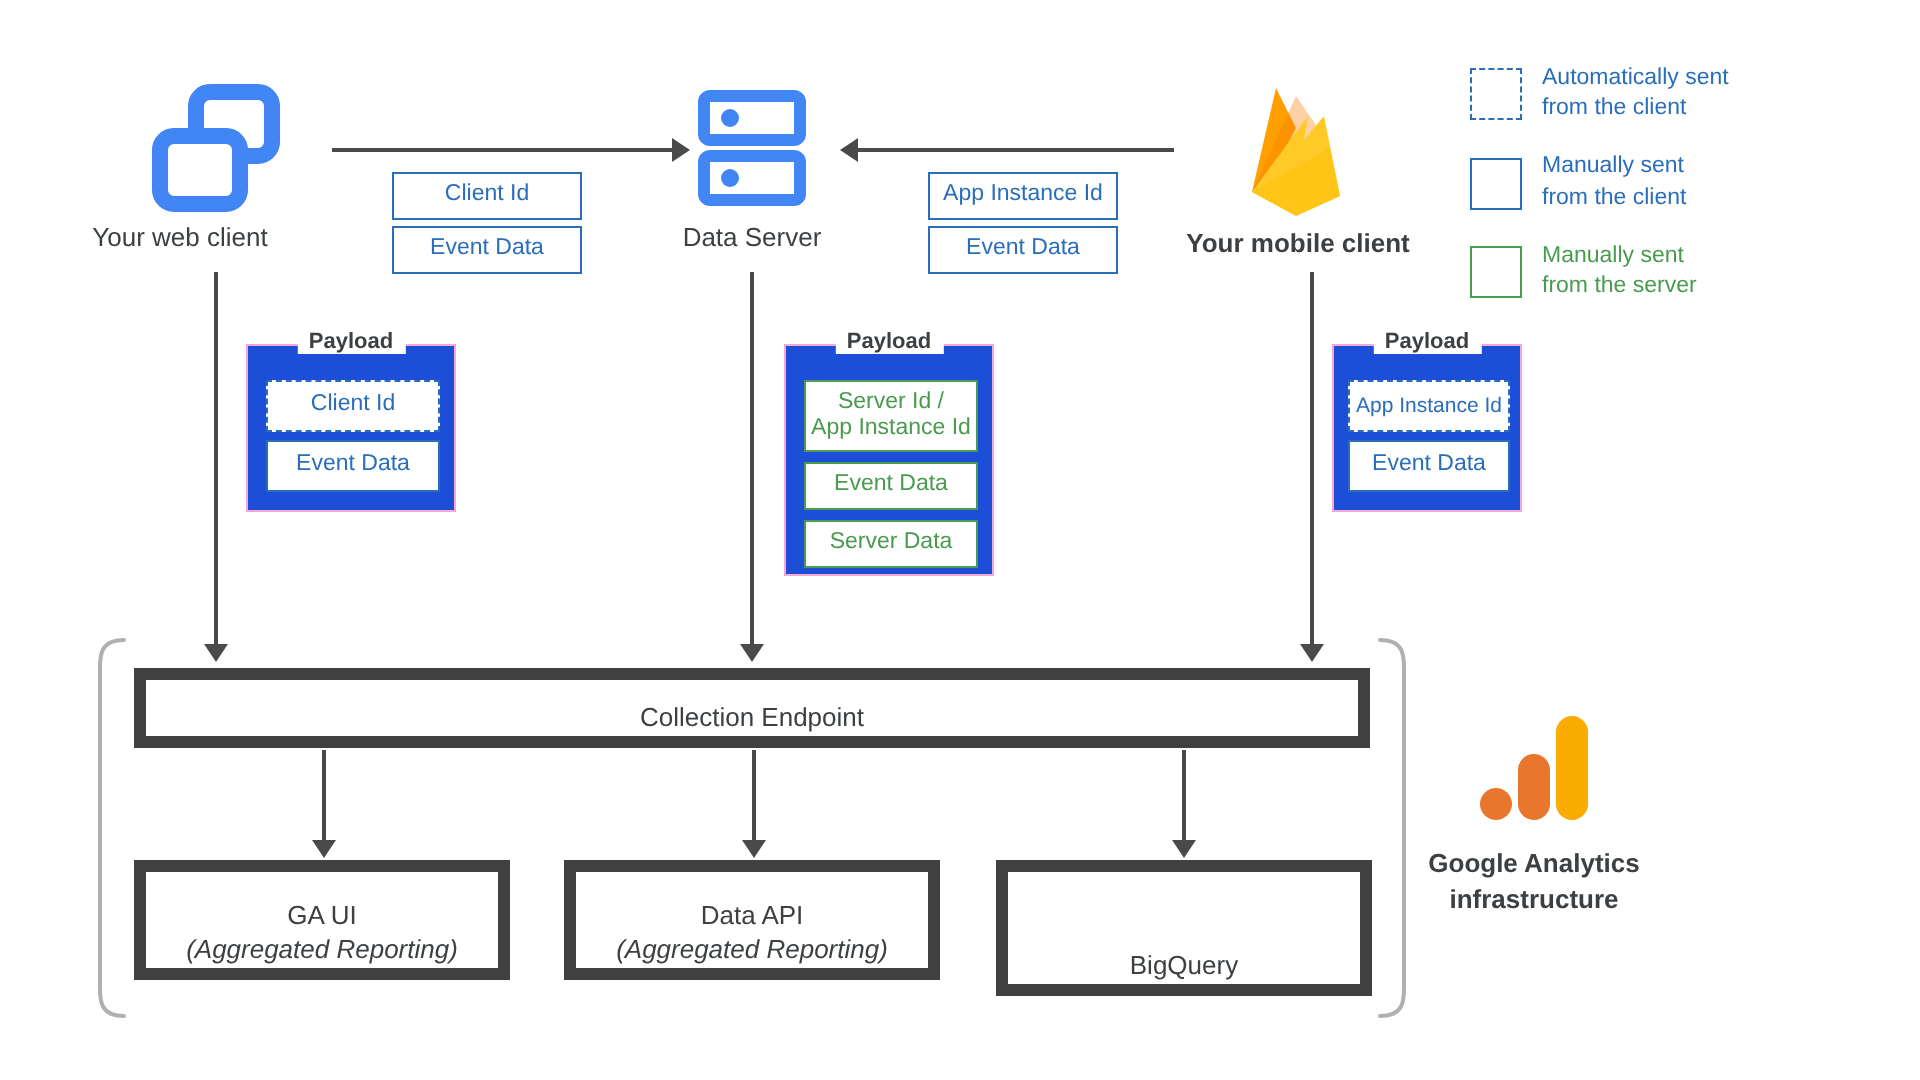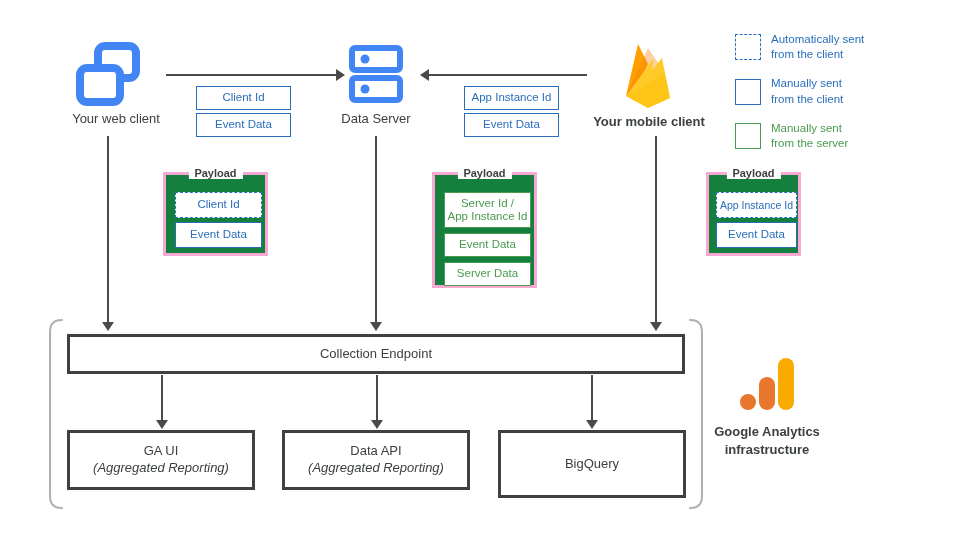--- a/index.html
+++ b/index.html
@@ -23,33 +23,33 @@
 
   
   .caption{
     position:absolute;text-align:center;font-size:13px;color:#3c4043;
     white-space:nowrap;
   }
 
   
   .payload{
     position:absolute;box-sizing:border-box;
-    border:3px solid #f9a8d4;background:#15803d;margin-left:40px;
+    border:1px solid #f9a8d4;background:#1d4ed8;
   }
   .payload-legend{
     position:absolute;top:-8px;left:50%;transform:translateX(-50%);
     background:#fff;padding:0 6px;font-size:11px;font-weight:bold;color:#3c4043;
     white-space:nowrap;
   }
 
   
   .greybox{
     position:absolute;box-sizing:border-box;
-    border:3px solid #404040;background:#fff;
-    display:flex;flex-direction:column;align-items:center;justify-content:center;
+    border:6px solid #404040;background:#fff;
+    display:flex;flex-direction:column;align-items:center;justify-content:flex-end;
     text-align:center;font-size:13px;color:#3c4043;line-height:1.3;
   }
   .greybox .sub{font-style:italic;}
 
   
   .v-arrow{position:absolute;width:0;}
   .v-arrow .stem{position:absolute;left:0;top:0;width:2px;background:#4a4a4a;}
   .v-arrow .head{
     position:absolute;left:-5px;width:0;height:0;
     border-left:6px solid transparent;border-right:6px solid transparent;
@@ -89,21 +89,21 @@
 </style>
 </head>
 <body>
 
 <div class="abs" style="left:74px;top:40px;width:68px;height:68px;">
   <svg width="68" height="68" viewBox="0 0 68 68">
     <rect x="24" y="6" width="38" height="32" rx="7" ry="7" fill="none" stroke="#4285F4" stroke-width="8"></rect>
     <rect x="6" y="28" width="40" height="34" rx="7" ry="7" fill="#fff" stroke="#4285F4" stroke-width="8"></rect>
   </svg>
 </div>
-<div class="caption" style="left:36px;top:111px;width:160px;">Your web client</div>
+<div class="caption" style="left:10px;top:111px;width:160px;">Your web client</div>
 
 <div class="abs" style="left:348px;top:44px;width:56px;height:62px;">
   <svg width="56" height="62" viewBox="0 0 56 62">
     <rect x="4" y="4" width="48" height="22" rx="3" ry="3" fill="none" stroke="#4285F4" stroke-width="6"></rect>
     <circle cx="17" cy="15" r="4.5" fill="#4285F4"></circle>
     <rect x="4" y="34" width="48" height="22" rx="3" ry="3" fill="none" stroke="#4285F4" stroke-width="6"></rect>
     <circle cx="17" cy="45" r="4.5" fill="#4285F4"></circle>
   </svg>
 </div>
 <div class="caption" style="left:296px;top:111px;width:160px;">Data Server</div>

